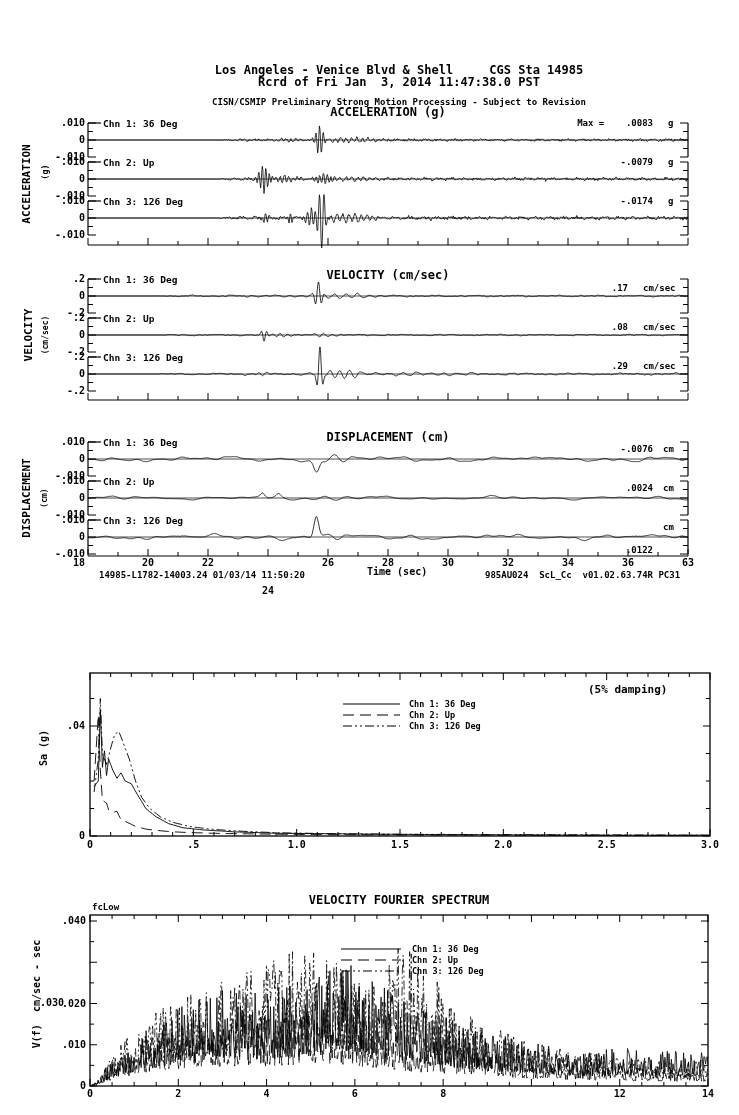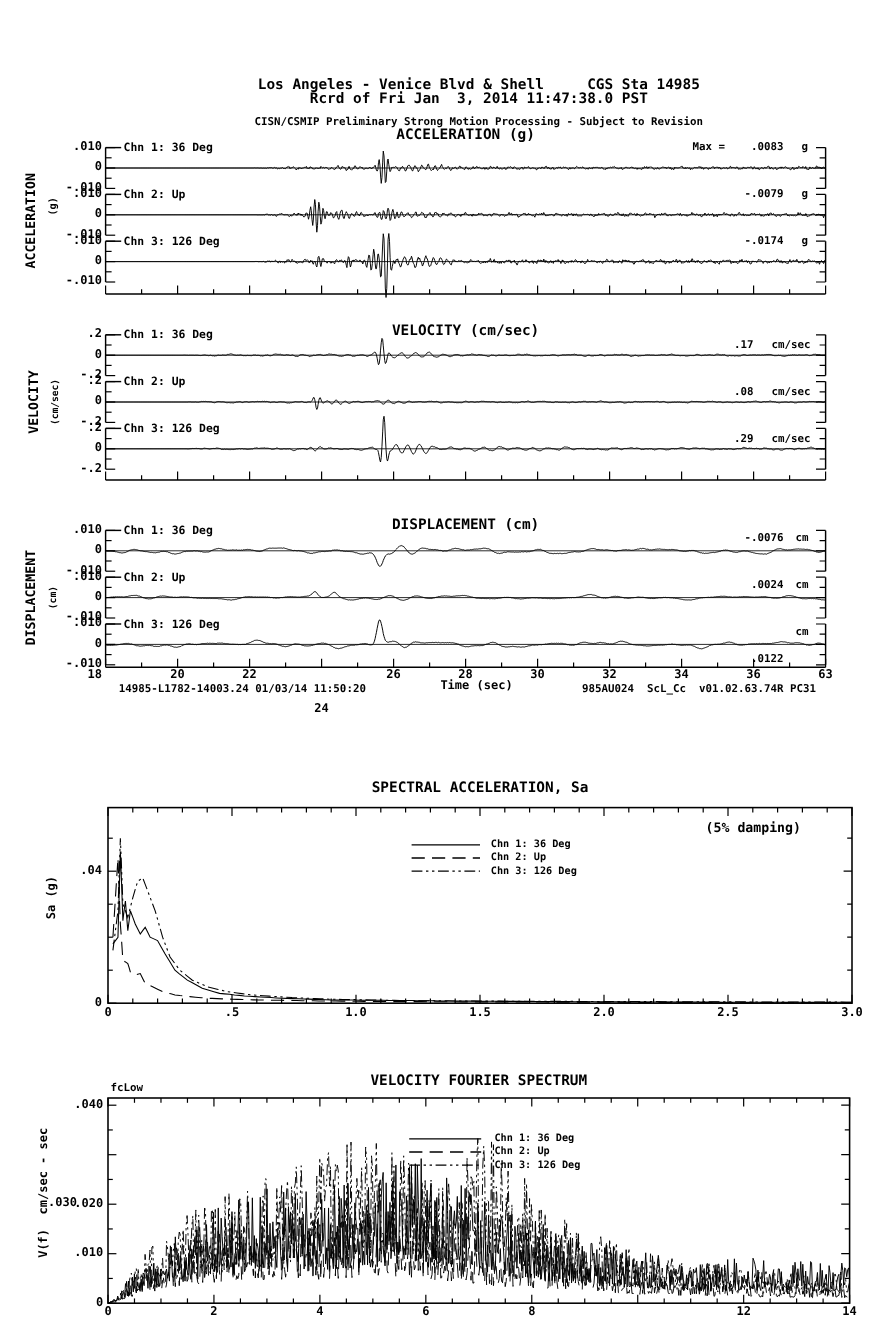--- a/index.html
+++ b/index.html
@@ -396,21 +396,20 @@
   <div class="lbl t85 rot" style="left:45px;top:172px">(g)</div>
   <div class="lbl t11 rot" style="left:28px;top:335px">VELOCITY</div>
   <div class="lbl t8 rot" style="left:46px;top:335px">(cm/sec)</div>
   <div class="lbl t11 rot" style="left:26px;top:498px">DISPLACEMENT</div>
   <div class="lbl t8 rot" style="left:45px;top:498px">(cm)</div>
 
   <div class="lbl t10" style="left:367px;top:567px">Time (sec)</div>
   <div class="lbl t9" style="left:99px;top:571px">14985-L1782-14003.24 01/03/14 11:50:20</div>
   <div class="lbl t9" style="left:485px;top:571px">985AU024  ScL_Cc  v01.02.63.74R PC31</div>
 
-  <div class="lbl t12 ctr" style="left:90px;top:650px;width:620px">SPECTRAL ACCELERATION, Sa</div>
   <div class="lbl t11" style="left:588px;top:684px">(5% damping)</div>
   <div class="lbl t10 rot" style="left:44px;top:748px">Sa (g)</div>
 
   <div class="lbl t12 ctr" style="left:90px;top:894px;width:618px">VELOCITY FOURIER SPECTRUM</div>
   <div class="lbl t9" style="left:92px;top:903px">fcLow</div>
   <div class="lbl t10 rot" style="left:37px;top:994px">V(f)  cm/sec - sec</div>
 <div class="lbl t10" style="left: 38px; top: 118px; width: 47px; text-align: right;">.010</div>
     <div class="lbl t10" style="left: 38px; top: 135px; width: 47px; text-align: right;">0</div>
     <div class="lbl t10" style="left: 38px; top: 152px; width: 47px; text-align: right;">-.010</div>
     <div class="lbl t95" style="left: 103px; top: 119px;">Chn 1: 36 Deg</div>

